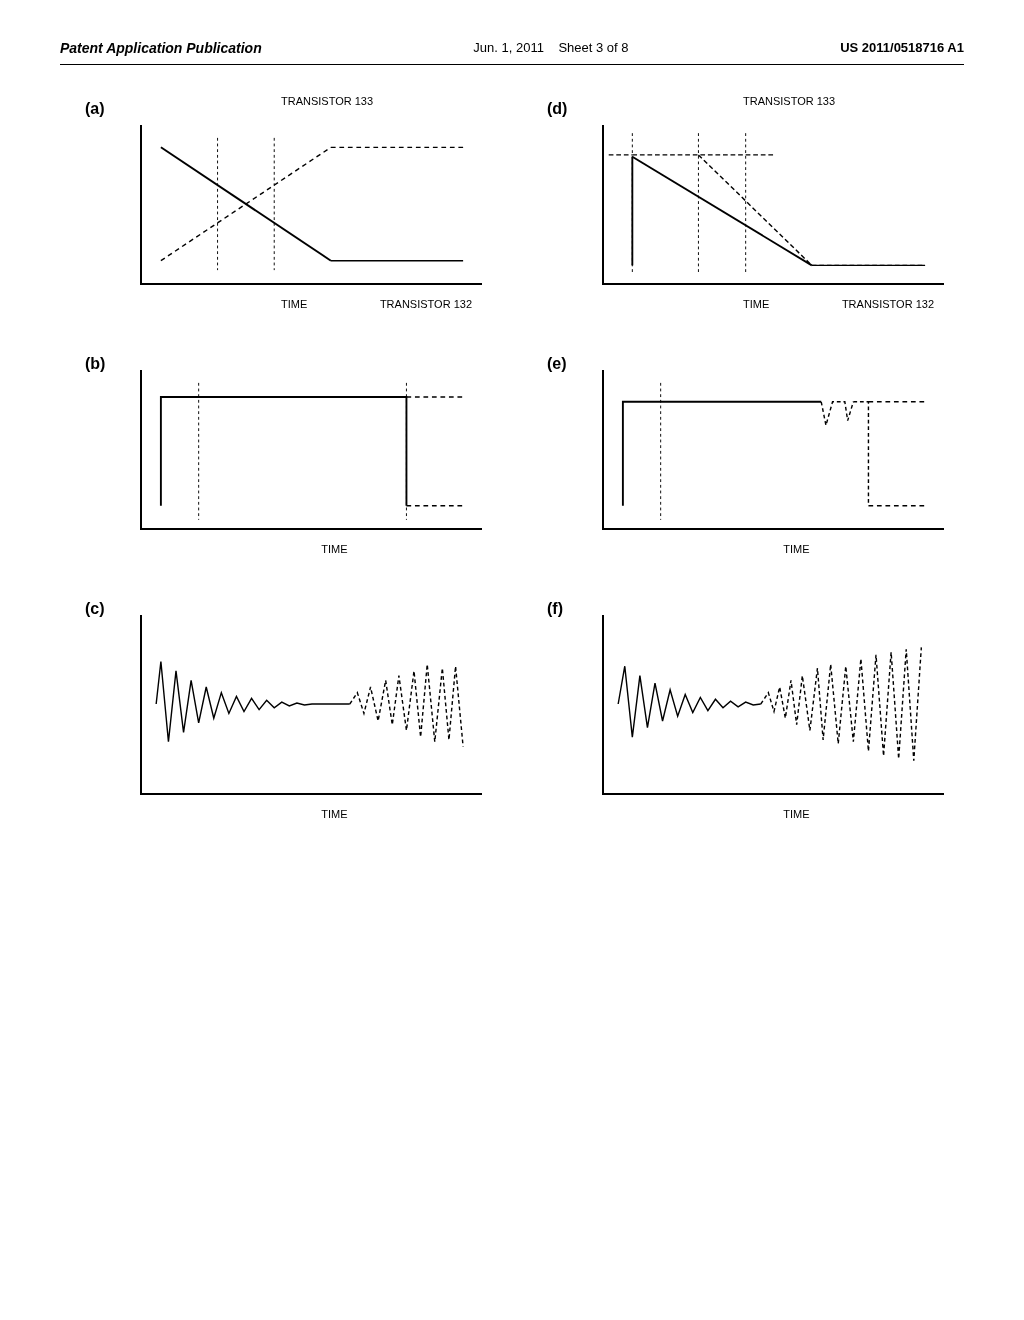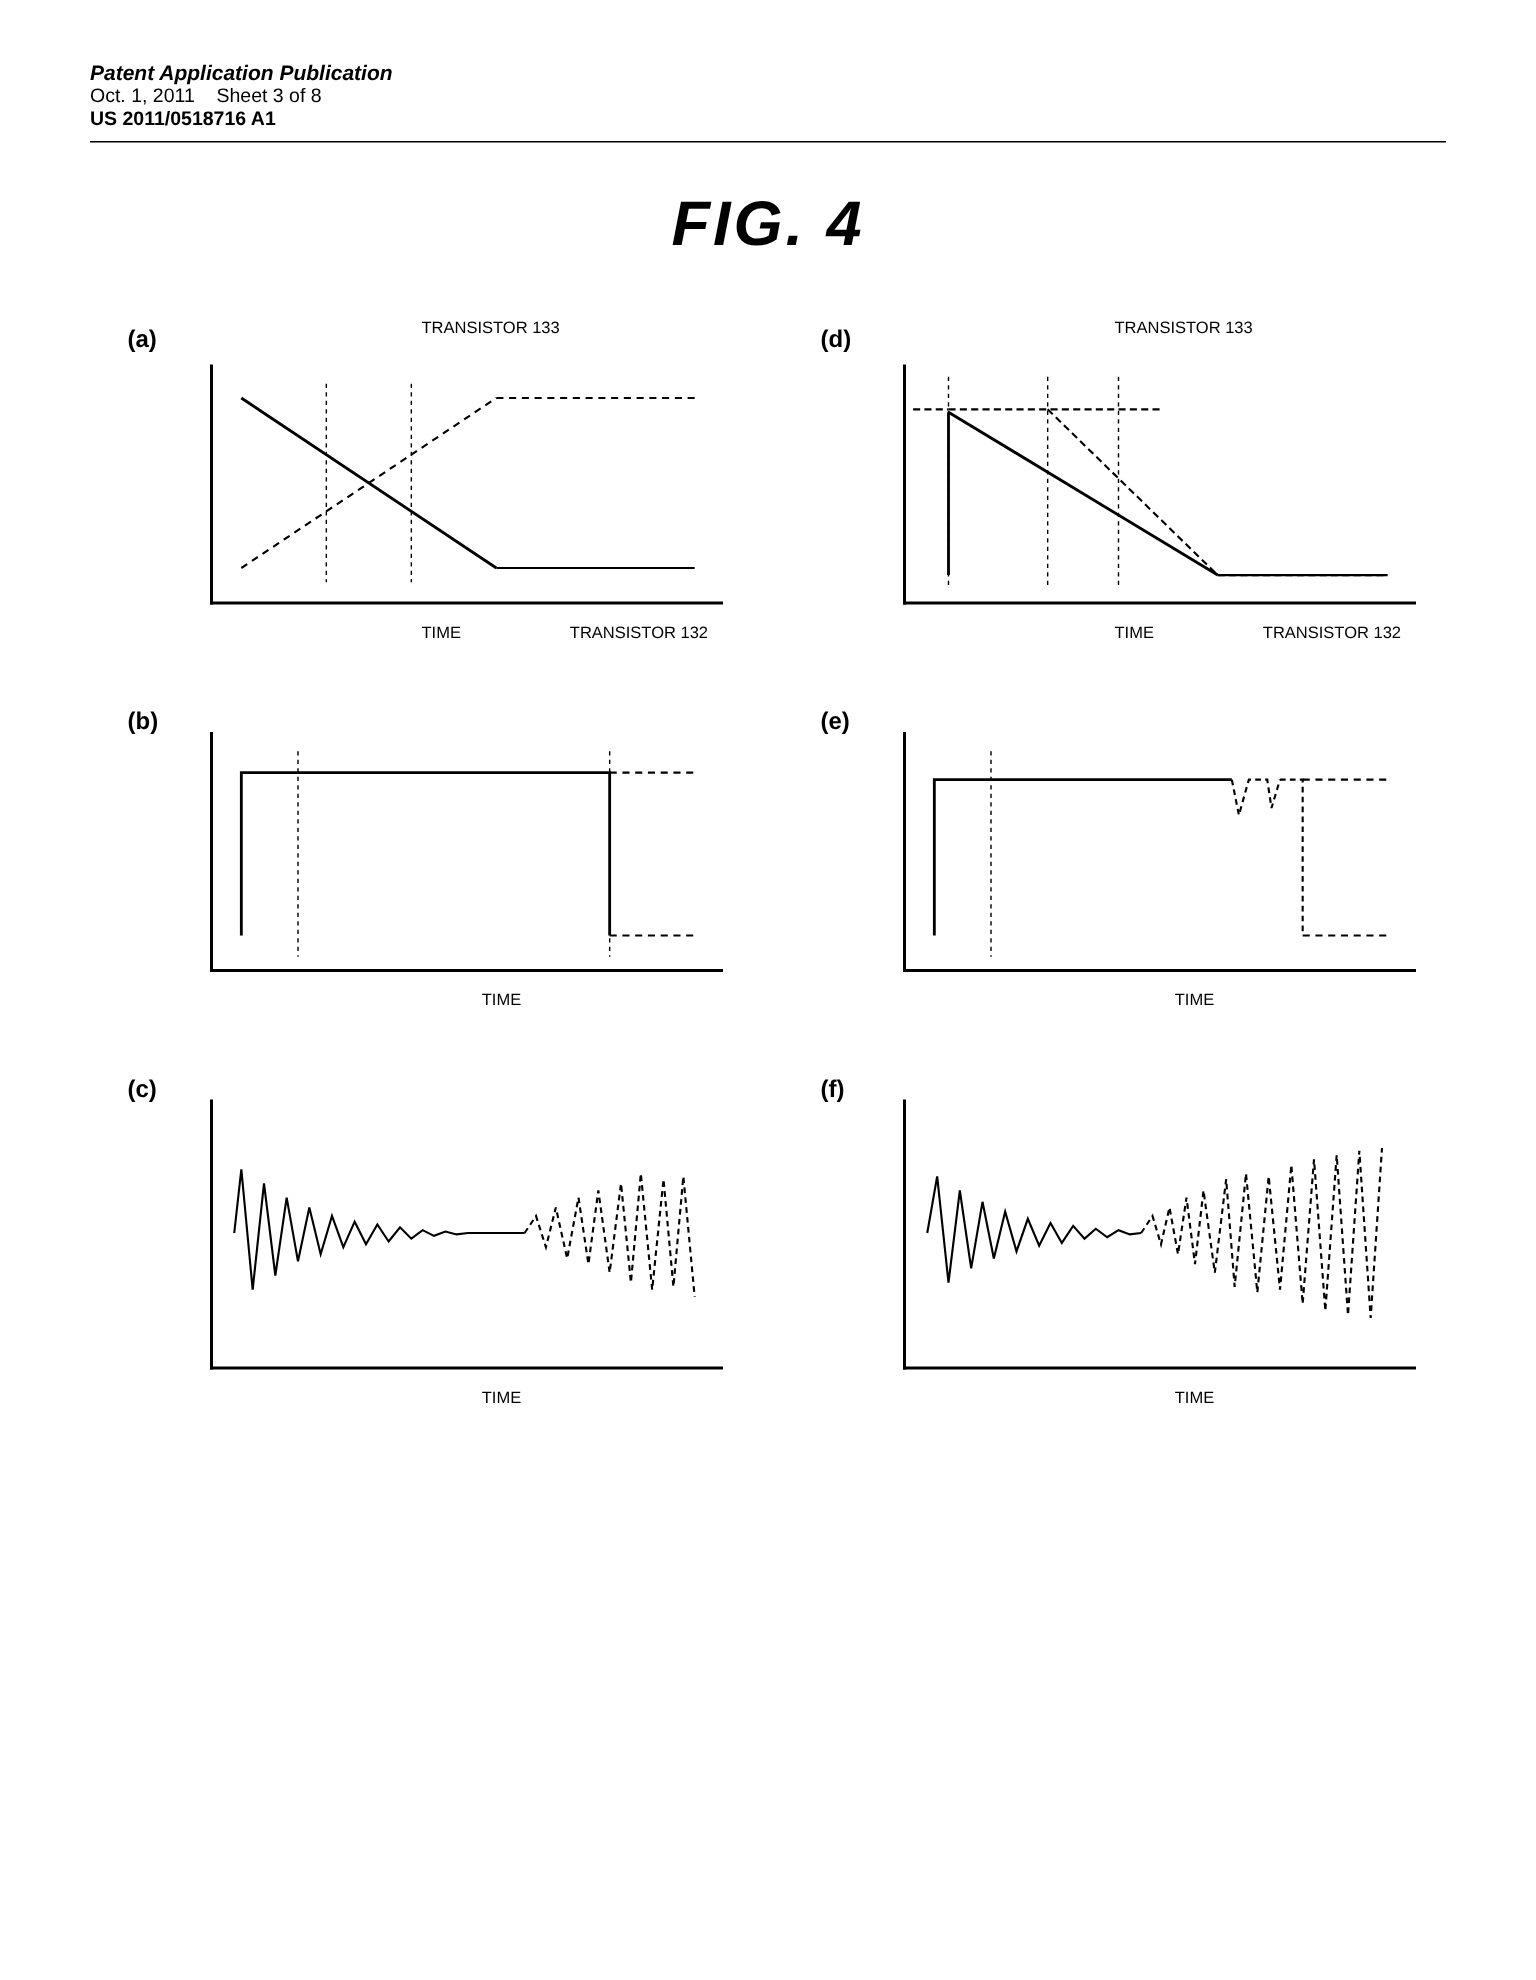--- a/index.html
+++ b/index.html
@@ -17,21 +17,20 @@
       padding: 40px 60px;
       position: relative;
     }
     .header {
       display: flex;
       justify-content: space-between;
       align-items: flex-start;
       margin-bottom: 30px;
       border-bottom: 1px solid #000;
       padding-bottom: 8px;
-      flex-direction: column;
     }
     .header-left {
       font-size: 14px;
       font-weight: bold;
       font-style: italic;
     }
     .header-center {
       font-size: 13px;
       text-align: center;
     }
@@ -64,27 +63,26 @@
       left: 5px;
     }
   </style>
 </head>
 <body>
 
 <div class="page">
   <div class="header">
     <div class="header-left">Patent Application Publication</div>
     <div class="header-center">
-      <span>Oct. 1, 2011</span>&nbsp;&nbsp;&nbsp;
+      <span>Jun. 1, 2011</span>&nbsp;&nbsp;&nbsp;
       <span>Sheet 3 of 8</span>
     </div>
     <div class="header-right">US 2011/0518716 A1</div>
   </div>
 
-  <div class="fig-title">FIG.  4</div>
 
   <div class="graphs-grid">
 
     <div class="graph-container" style="position:relative; padding-top:30px; padding-left:60px; padding-bottom:30px;">
       <div class="graph-label" style="position:absolute; top:5px; left:5px; font-size:16px; font-weight:bold;">(a)</div>
       <div style="position:absolute; top:0px; left:50%; font-size:11px; white-space:nowrap;">TRANSISTOR 133</div>
       <div style="position:relative; height:160px; border-left:2px solid #000; border-bottom:2px solid #000; background:#fff; overflow:hidden;">
         
         
         <svg viewBox="0 0 360 160" width="100%" height="100%">

